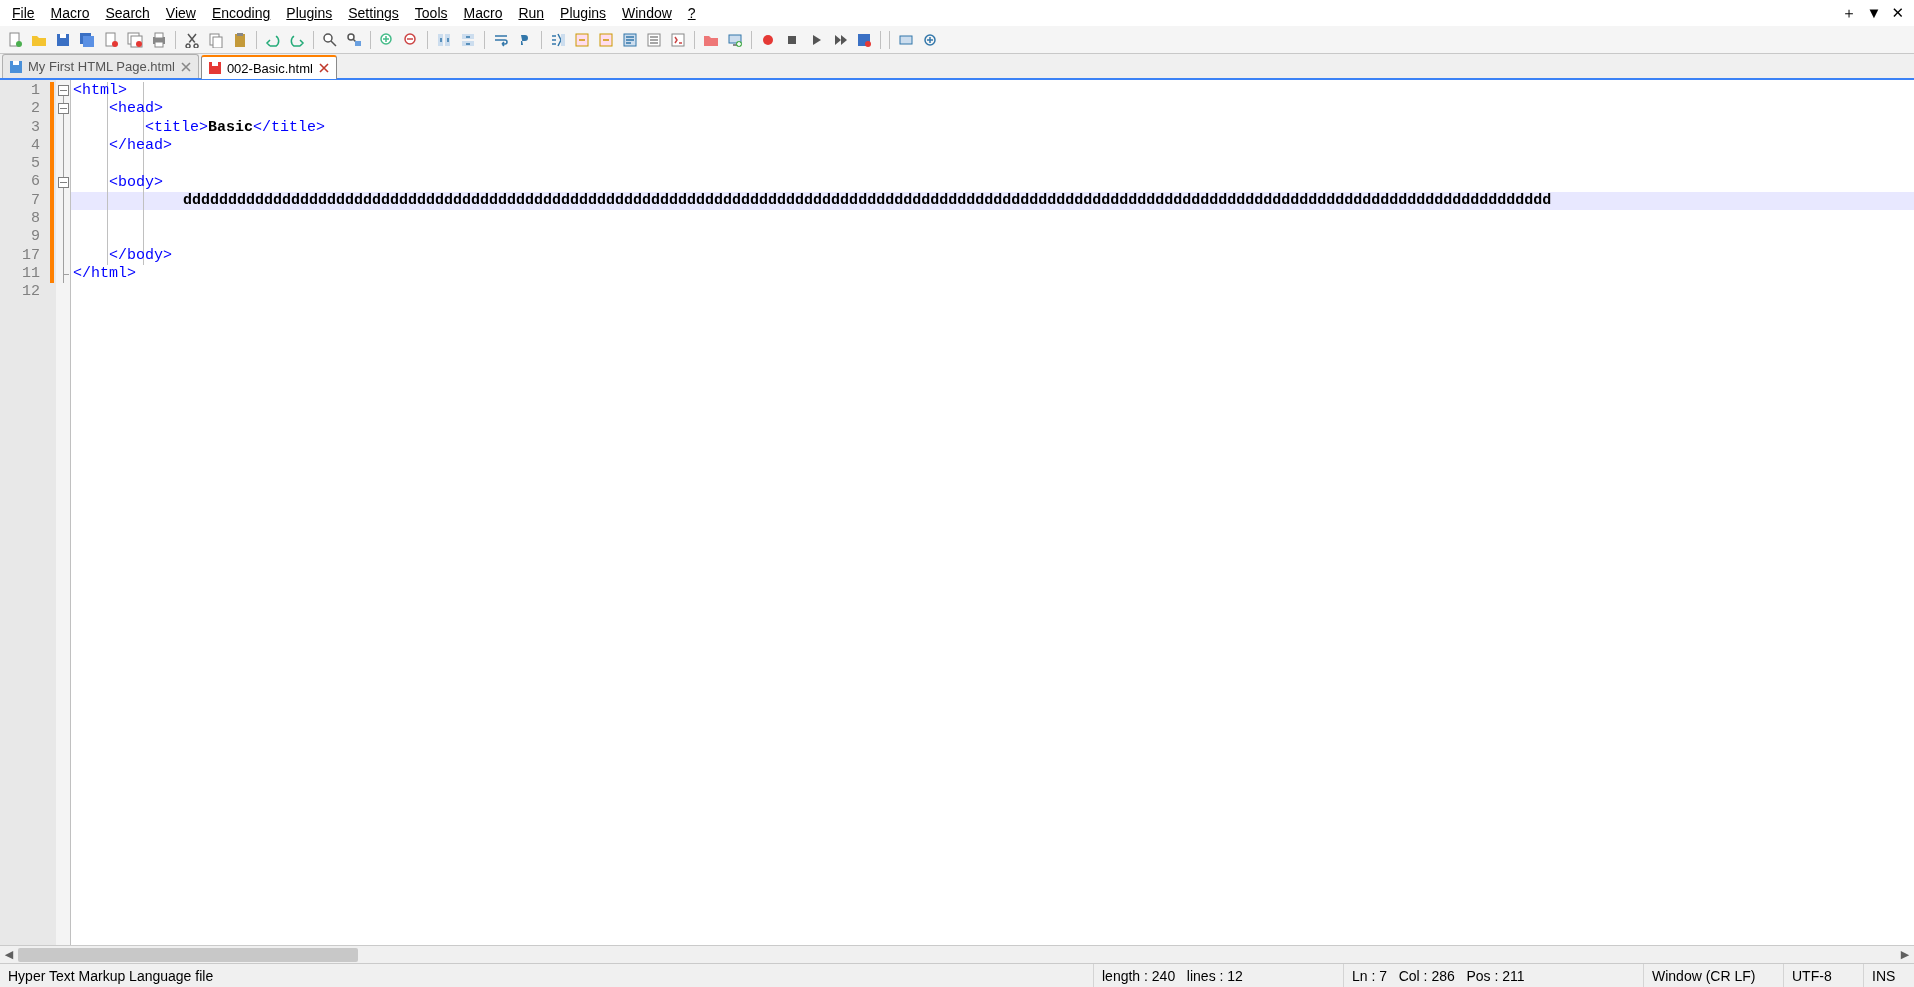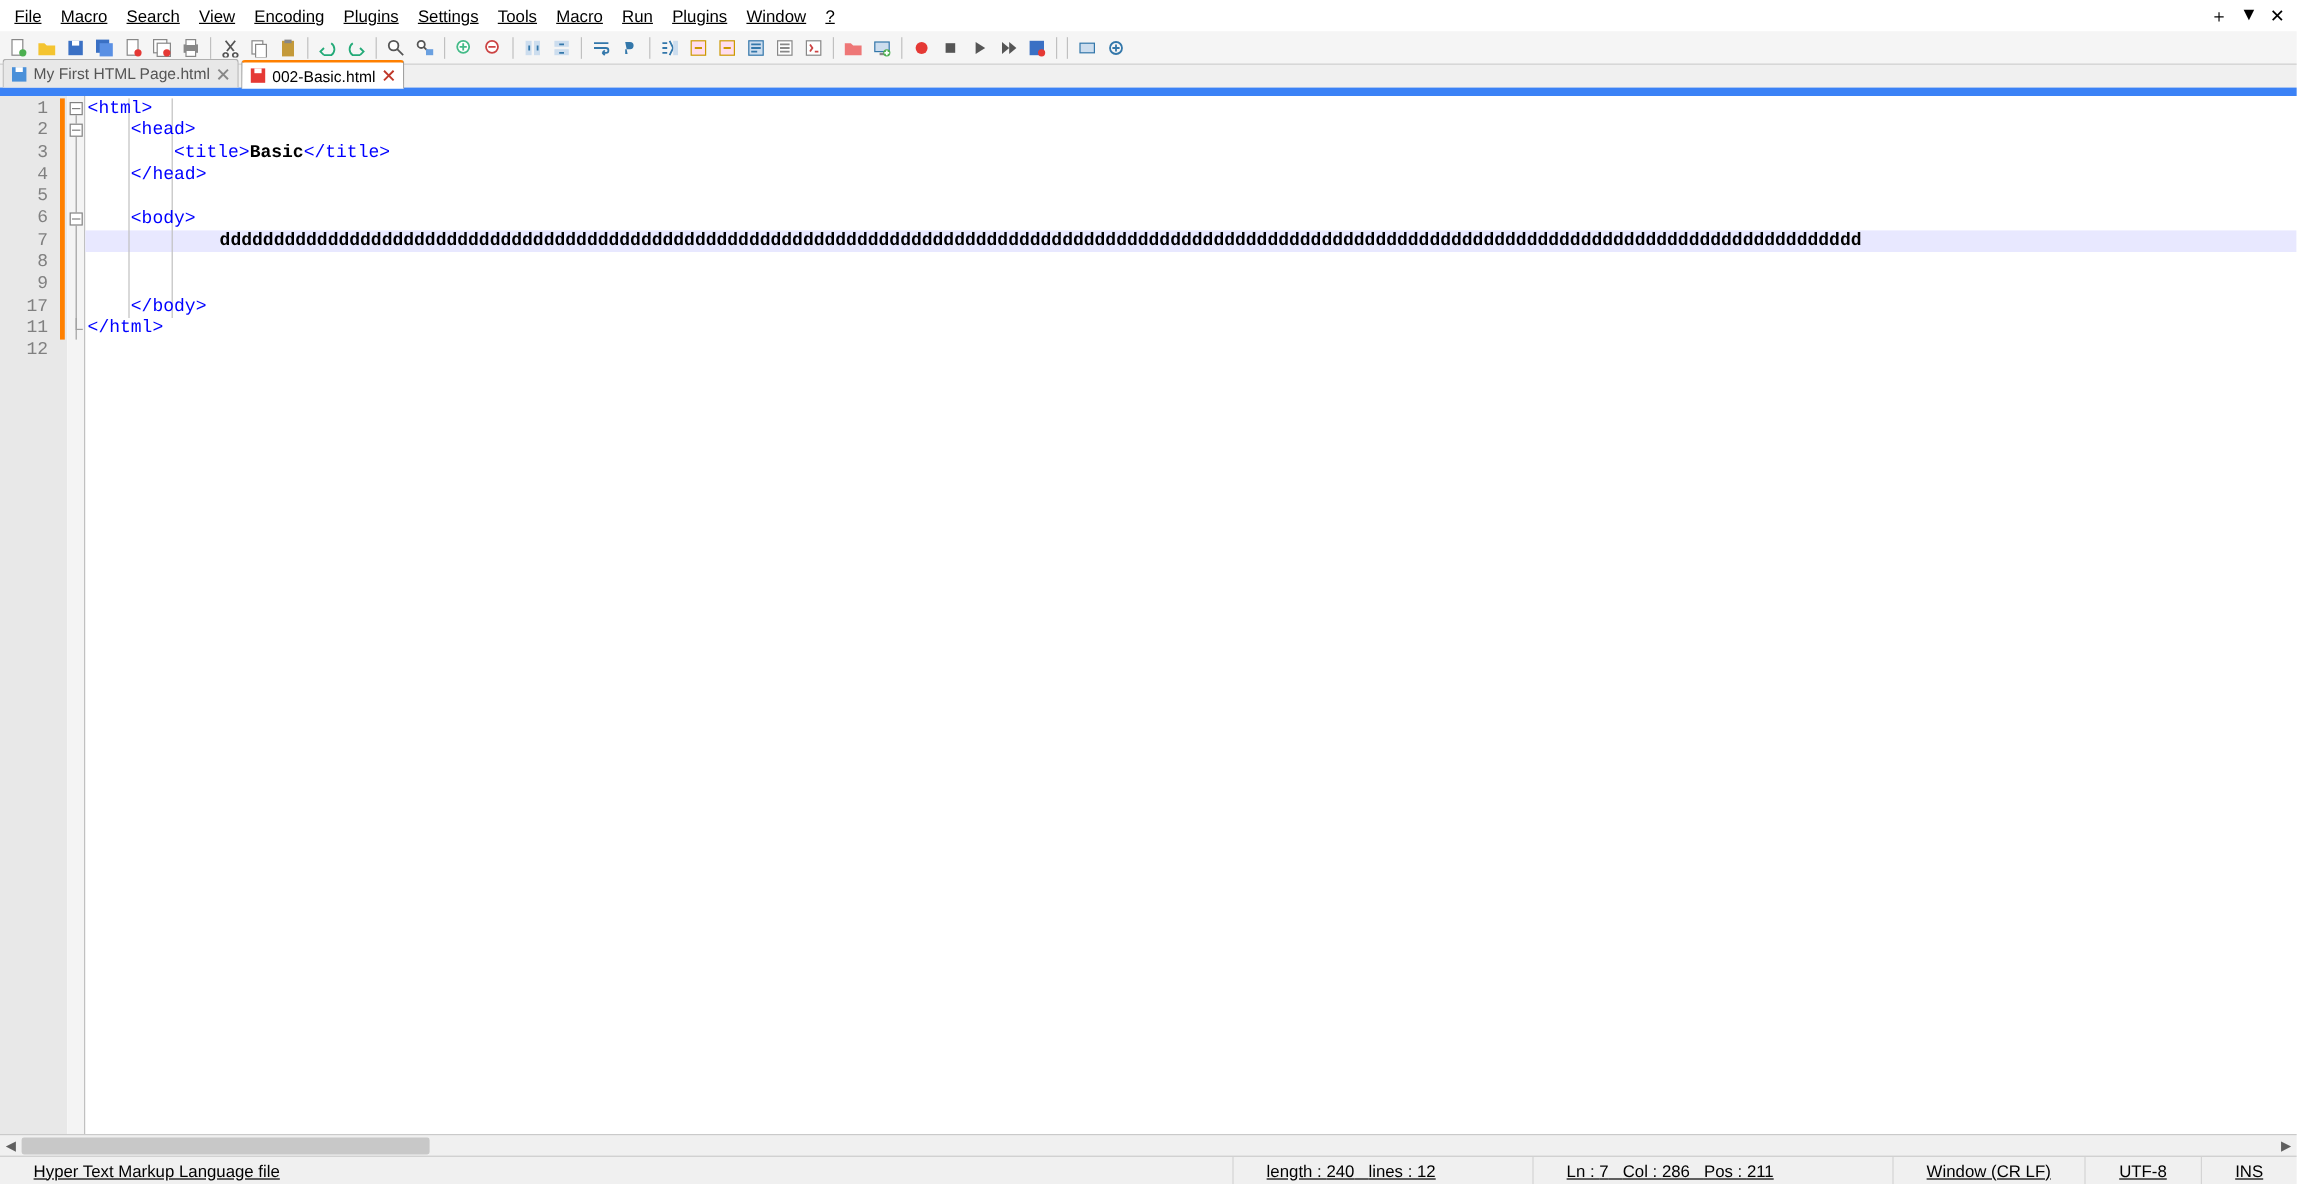--- a/index.html
+++ b/index.html
@@ -59,21 +59,21 @@
     width: 1px; height: 18px; background: #c0c0c0; margin: 0 3px;
   }
   .tool-btn svg { width: 16px; height: 16px; }
 
   
   .tabbar {
     display: flex;
     align-items: flex-end;
     height: 26px;
     background: #f0f0f0;
-    border-bottom: 7px solid #3b82f6;
+    border-bottom: 2px solid #3b82f6;
     padding-left: 2px;
   }
   .tab {
     display: flex;
     align-items: center;
     height: 24px;
     padding: 0 6px 0 6px;
     background: #e8e8e8;
     border: 1px solid #b0b0b0;
     border-bottom: none;
@@ -221,27 +221,26 @@
   .statusbar {
     height: 24px;
     background: #f0f0f0;
     border-top: 1px solid #cacaca;
     display: flex;
     align-items: center;
     font-size: 14px;
     color: #000;
   }
   .statusbar .cell {
-    padding: 0 28px;
+    padding: 0 8px;
     height: 100%;
     display: flex;
     align-items: center;
     border-right: 1px solid #d4d4d4;
     white-space: pre;
-    text-decoration: underline;
   }
   .statusbar .cell.grow { flex: 1; }
 </style>
 </head>
 <body>
 
 <div class="menubar">
   <div class="menus" id="menus">
       <div class="menu-item">File</div>
       <div class="menu-item">Macro</div>

